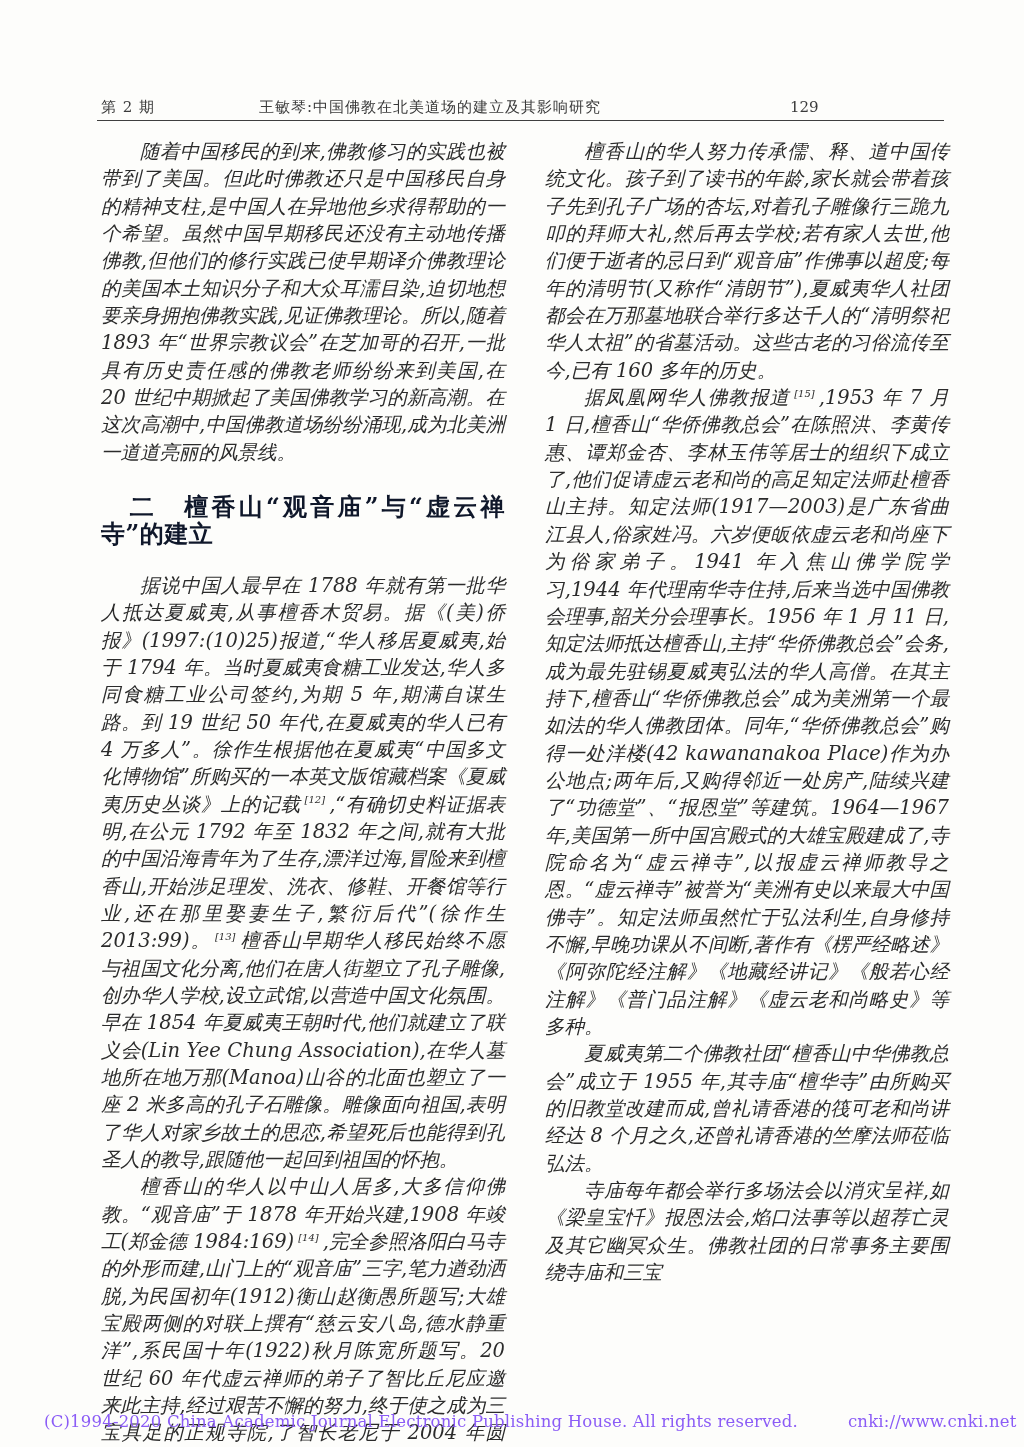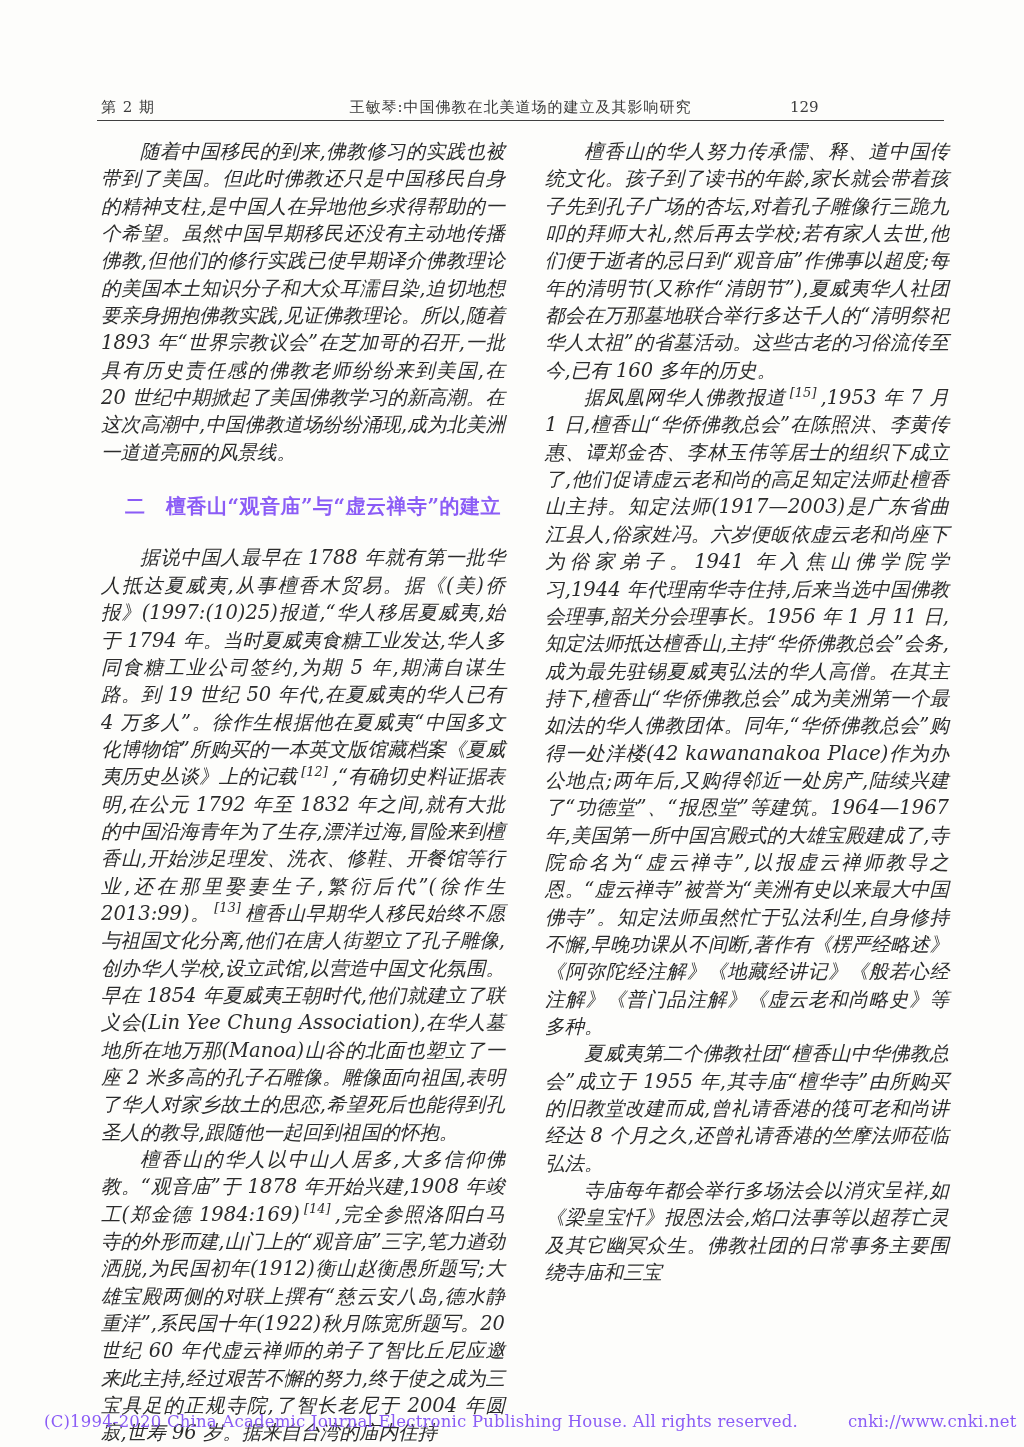--- a/index.html
+++ b/index.html
@@ -14,21 +14,21 @@
   }
   .page-header {
     position: absolute;
     top: 82px; left: 85px; right: 84px;
     display: flex;
     align-items: baseline;
     font-size: 15px;
     color: #3a3a3a;
   }
   .page-header .issue { width: 150px; text-align: left; letter-spacing: 1px; }
-  .page-header .running-title { flex: 1; text-align: center; letter-spacing: 1px; }
+  .page-header .running-title { flex: 1; letter-spacing: 1px; }
   .page-header .pagenum { width: 150px; }
   .header-rule {
     position: absolute;
     top: 108px; left: 85px; right: 84px;
     border-top: 1.6px solid #3f3f3f;
   }
   .content {
     position: absolute;
     top: 122px; left: 85px;
     width: 856px;
@@ -38,28 +38,28 @@
   .col {
     width: 412px;
     font-size: 19.5px;
     line-height: 27.35px;
     text-align: justify;
     color: #2b2b2b;
   }
   .para { margin: 0; font-style: italic; }
   .para.indent { text-indent: 2em; }
   sup {
-    font-size: 13px;
+    font-size: 10px;
     vertical-align: super;
     line-height: 0;
   }
   .section-heading {
-    font-size: 20px;
+    font-size: 24px;
     font-weight: bold;
-    color: #8b5cf6;
+    color: #0f172a;
     margin: 27px 0 24px 0;
     text-indent: 1.2em;
     letter-spacing: 0.5px;
   }
   .page-footer {
     position: absolute;
     top: 1396px; left: 28px; right: 20px;
     display: flex;
     gap: 42px;
     font-size: 16.5px;

